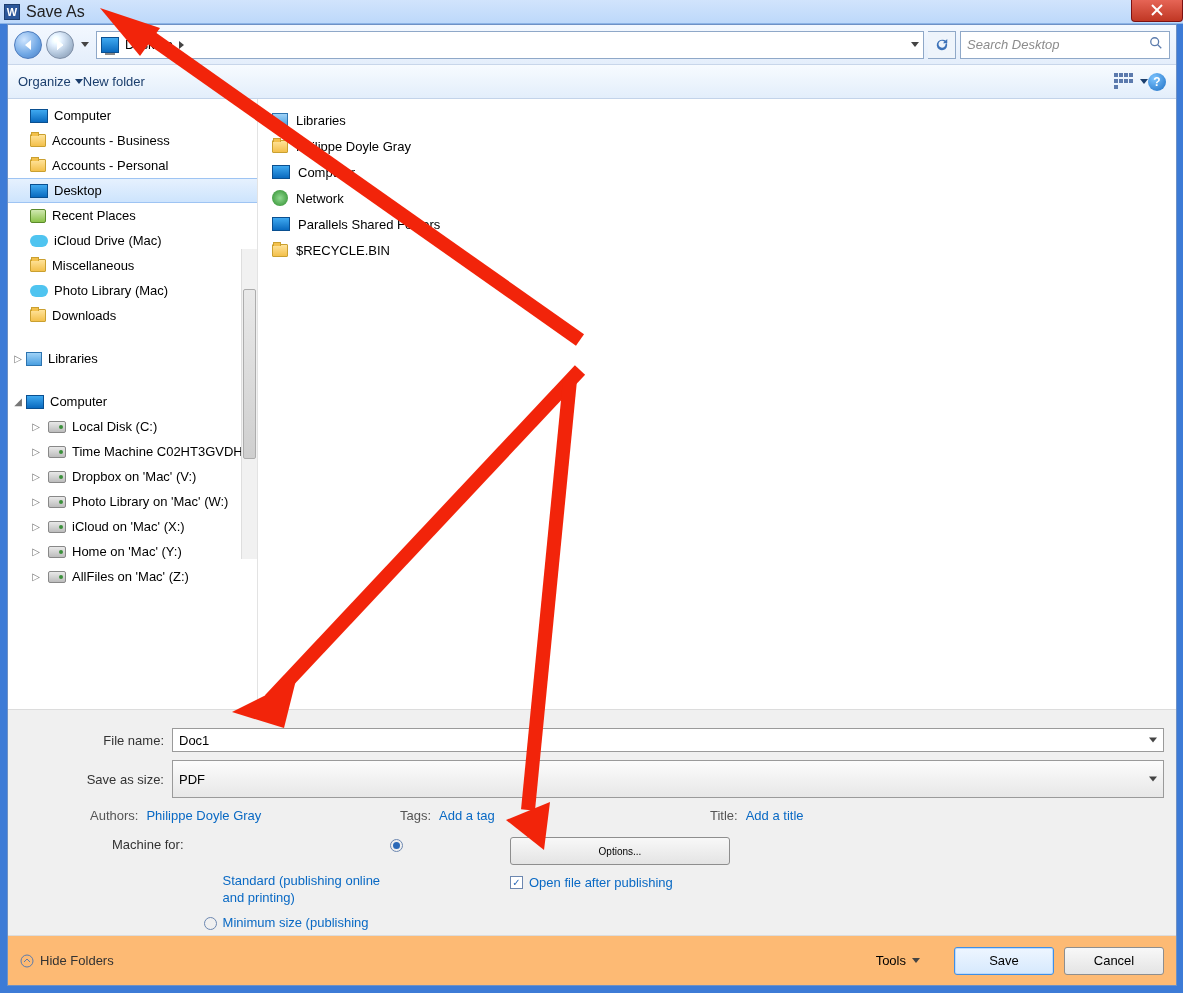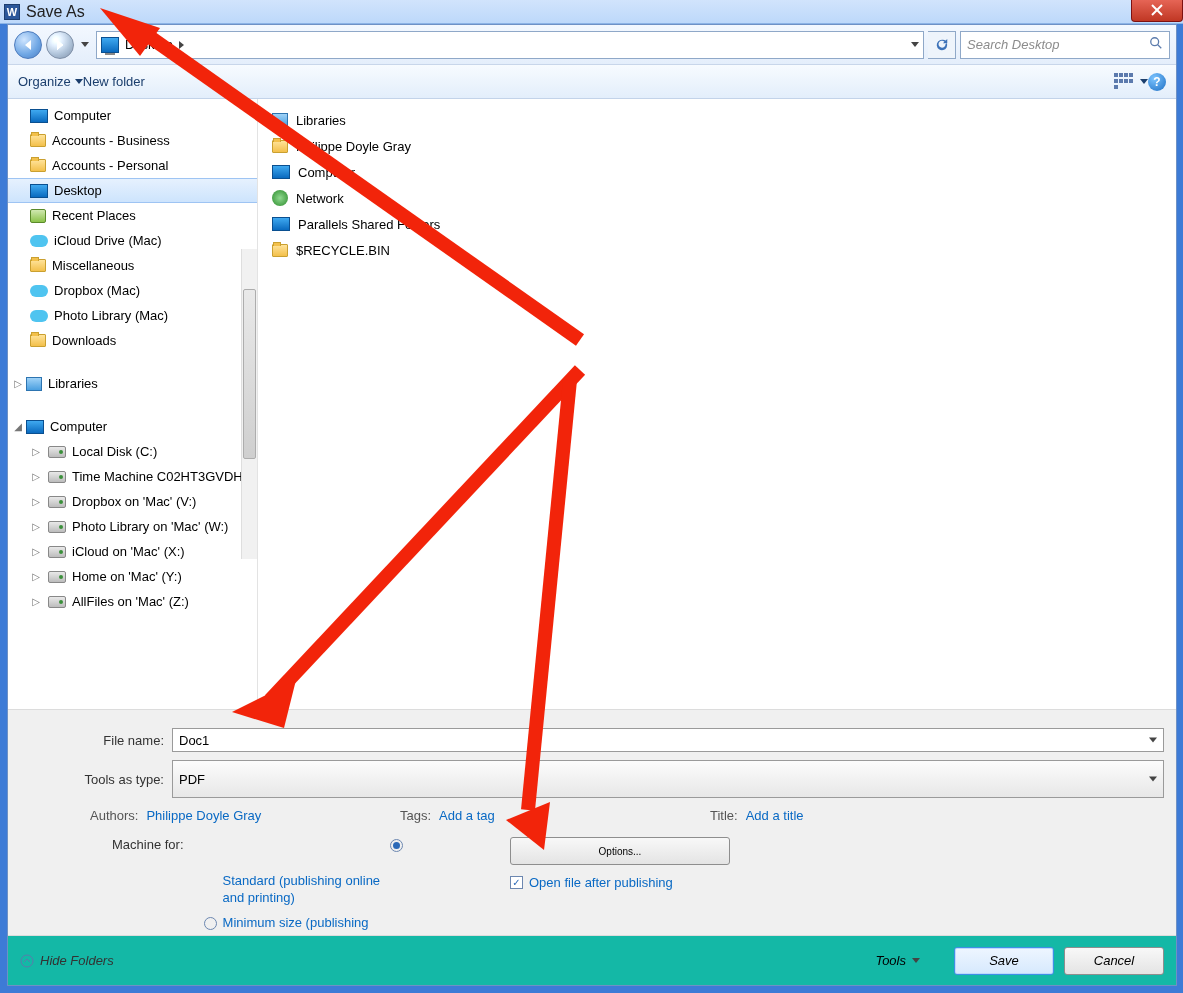--- a/index.html
+++ b/index.html
@@ -74,21 +74,21 @@
 .meta-col{ width:300px; display:flex; gap:8px;}
 .opt-row{ display:flex; align-items:flex-start; margin-left:92px; gap:12px;}
 .radio{ width:13px;height:13px;border:1px solid #6c87b0;border-radius:50%;display:inline-flex;align-items:center;justify-content:center; margin-top:2px;}
 .radio.checked:after{content:"";width:7px;height:7px;background:#2c6ab8;border-radius:50%;}
 .optlabel{ color:#0969c4; max-width:180px; line-height:1.3;}
 .options-btn{ width:220px; height:28px; background:linear-gradient(#f8f8f8,#e4e4e4); border:1px solid #8e8e8e; border-radius:3px; display:flex; align-items:center; justify-content:center; font-size:10px; margin-left:20px;}
 .chkrow{ margin-left:20px; margin-top:10px; display:flex; align-items:center; gap:6px; color:#0969c4;}
 .chk{ width:13px;height:13px;border:1px solid #6c87b0; background:#fff; display:flex; align-items:center;justify-content:center; font-size:10px; color:#2c6ab8;}
 
 
-.footer{ position:absolute; left:0; right:0; bottom:0; height:50px; background:#14b8a6; border-top:1px solid #dcdcdc; display:flex; align-items:center; padding:9px 12px;font-style:italic;}
+.footer{ position:absolute; left:0; right:0; bottom:0; height:50px; background:#fdba74; border-top:1px solid #dcdcdc; display:flex; align-items:center; padding:9px 12px;}
 .hide-folders{ display:flex; align-items:center; gap:6px; font-size:13px; color:#333;}
 .footer .spacer{ flex:1;}
 .footer .tools{ font-size:13px; margin-right:24px; display:flex; align-items:center; gap:6px;}
 .wbtn{ width:100px; height:28px; border:1px solid #8e8e8e; border-radius:3px; background:linear-gradient(#f8f8f8,#e4e4e4); font-size:13px; display:flex; align-items:center; justify-content:center; margin-left:10px;}
 .wbtn.primary{ border:1px solid #3f8fe6; background:linear-gradient(#eef6ff,#d6e9fd); box-shadow:0 0 0 1px #bcdafc inset;}
 
 
 .annot{ position:absolute; left:0; top:0; width:1183px; height:993px; pointer-events:none;}
 .annot line{ stroke:#f2240a; stroke-width:14; }
 .annot polygon{ fill:#f2240a; }
@@ -206,24 +206,20 @@
           <div class="tree-item">
             <span class="cloud-icon"></span>
             <span>iCloud Drive (Mac)</span>
           </div>
           <div class="tree-item">
             <span class="folder-icon"></span>
             <span>Miscellaneous</span>
           </div>
           <div class="tree-item">
             <span class="cloud-icon"></span>
-            <span>Dropbox (Mac)</span>
-          </div>
-          <div class="tree-item">
-            <span class="cloud-icon"></span>
             <span>Photo Library (Mac)</span>
           </div>
           <div class="tree-item">
             <span class="folder-icon"></span>
             <span>Downloads</span>
           </div>
         </div>
       <div class="tree-spacer"></div>
       <div class="tree-item" style="padding-left:18px;">
         <span class="tree-expand">▷</span>
@@ -311,21 +307,21 @@
     <div class="form-row">
       <div class="form-label">File name:</div>
       <div class="form-input">
         <span>Doc1</span>
         <div class="combo-caret">
             <div class="caret-down"></div>
           </div>
       </div>
     </div>
     <div class="form-row">
-      <div class="form-label">Tools as type:</div>
+      <div class="form-label">Save as size:</div>
       <div class="form-combo">
         <span>PDF</span>
         <div class="combo-caret">
             <div class="caret-down"></div>
           </div>
       </div>
     </div>
 
     <div class="meta-row">
       <div class="meta-col">

